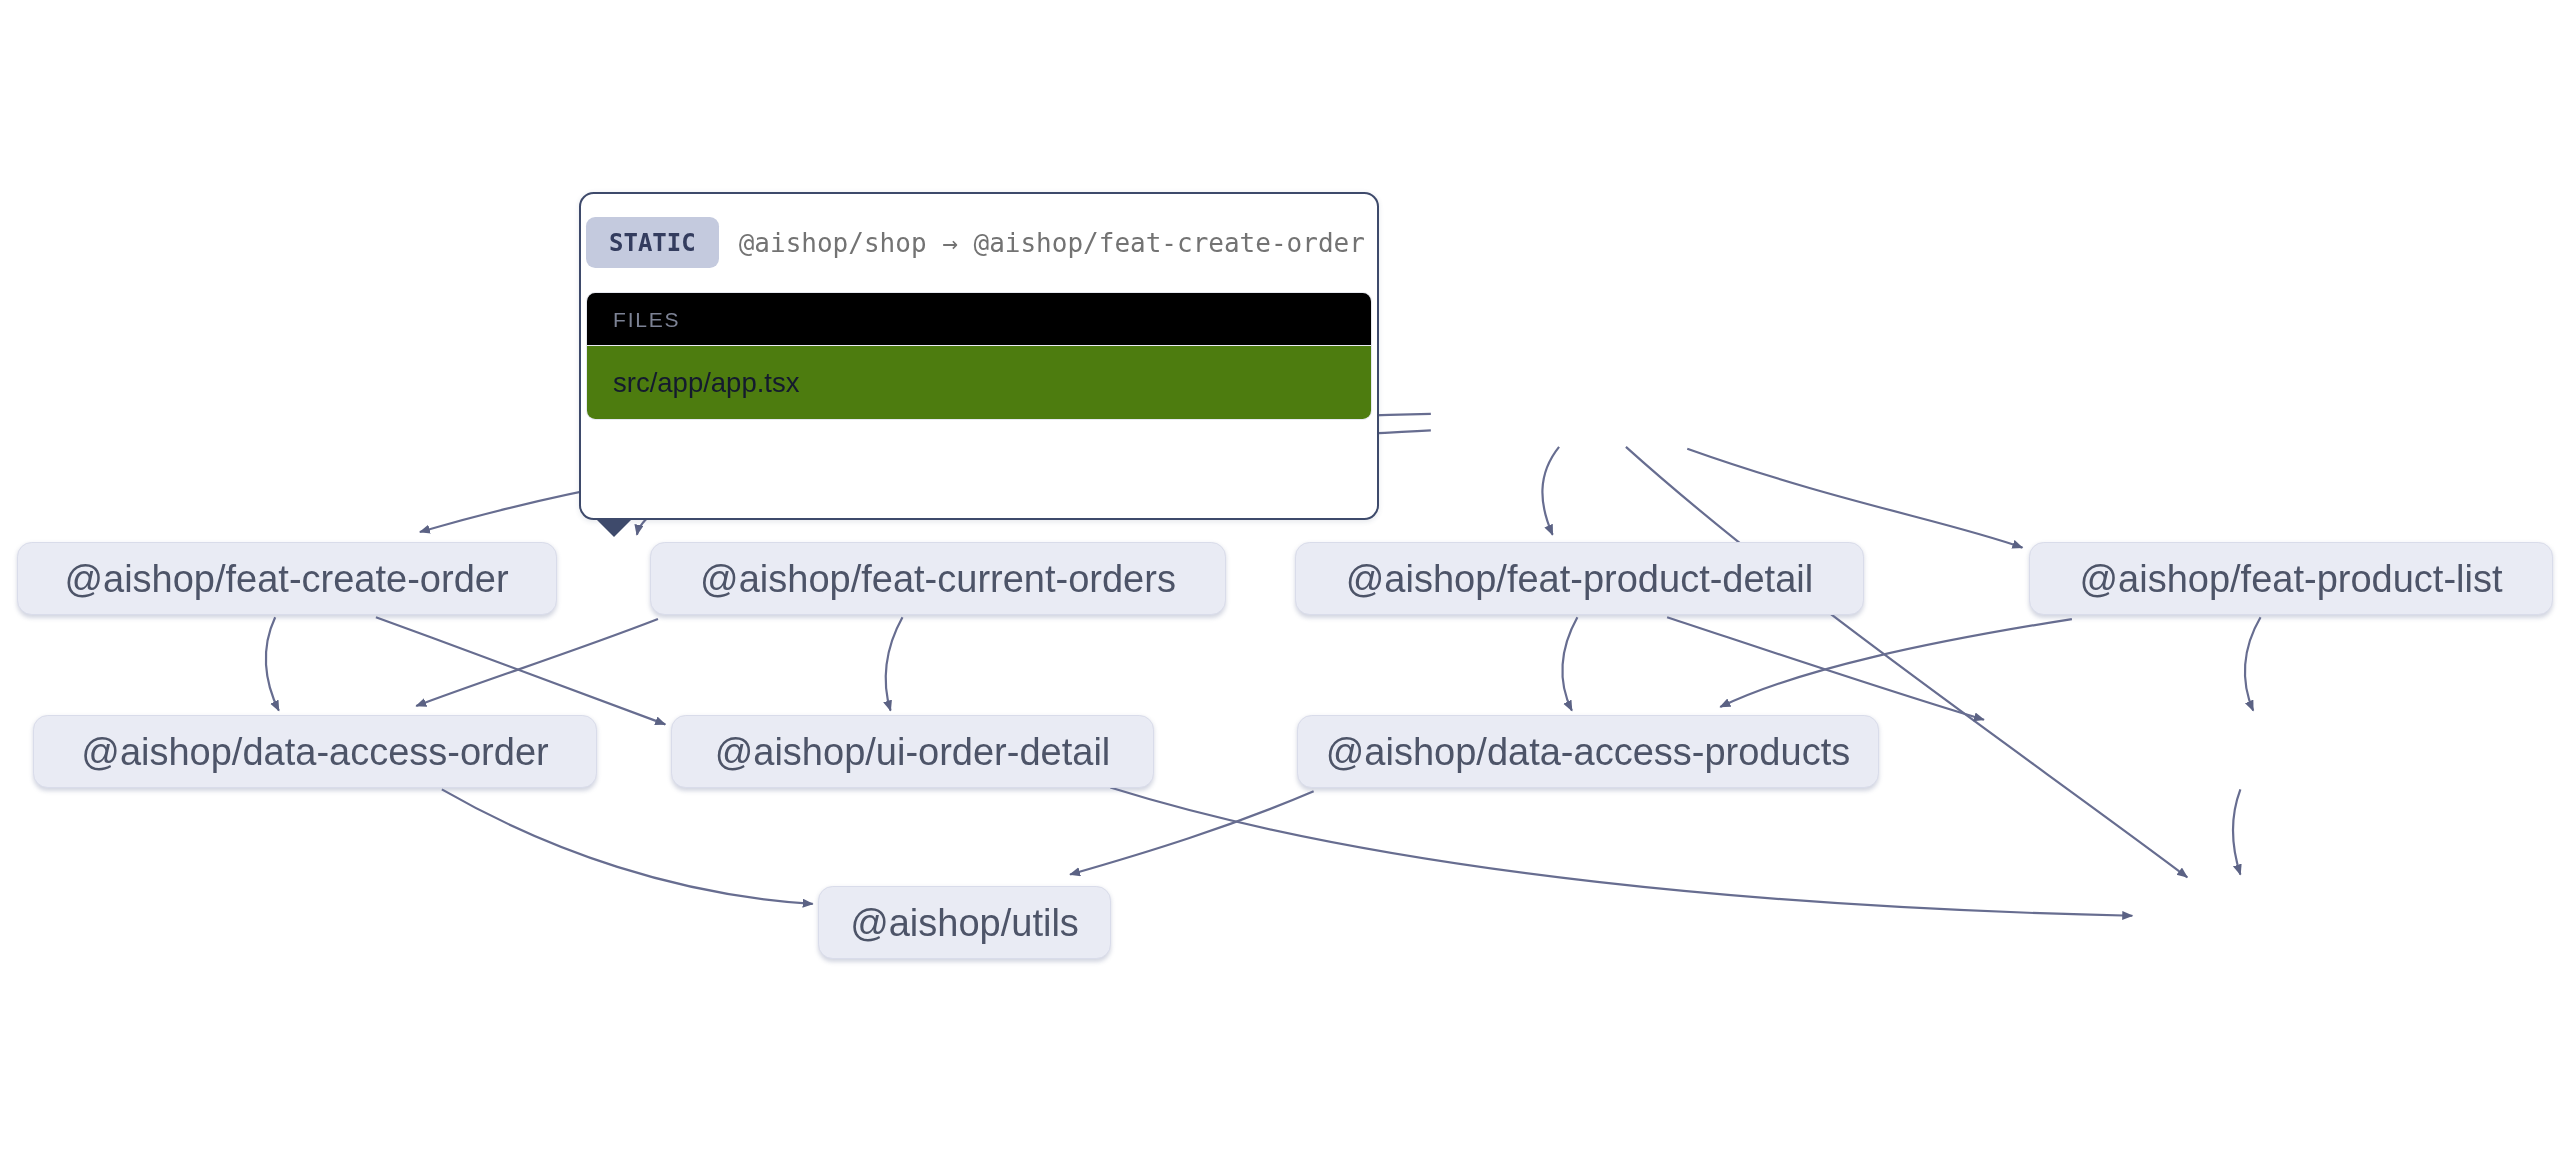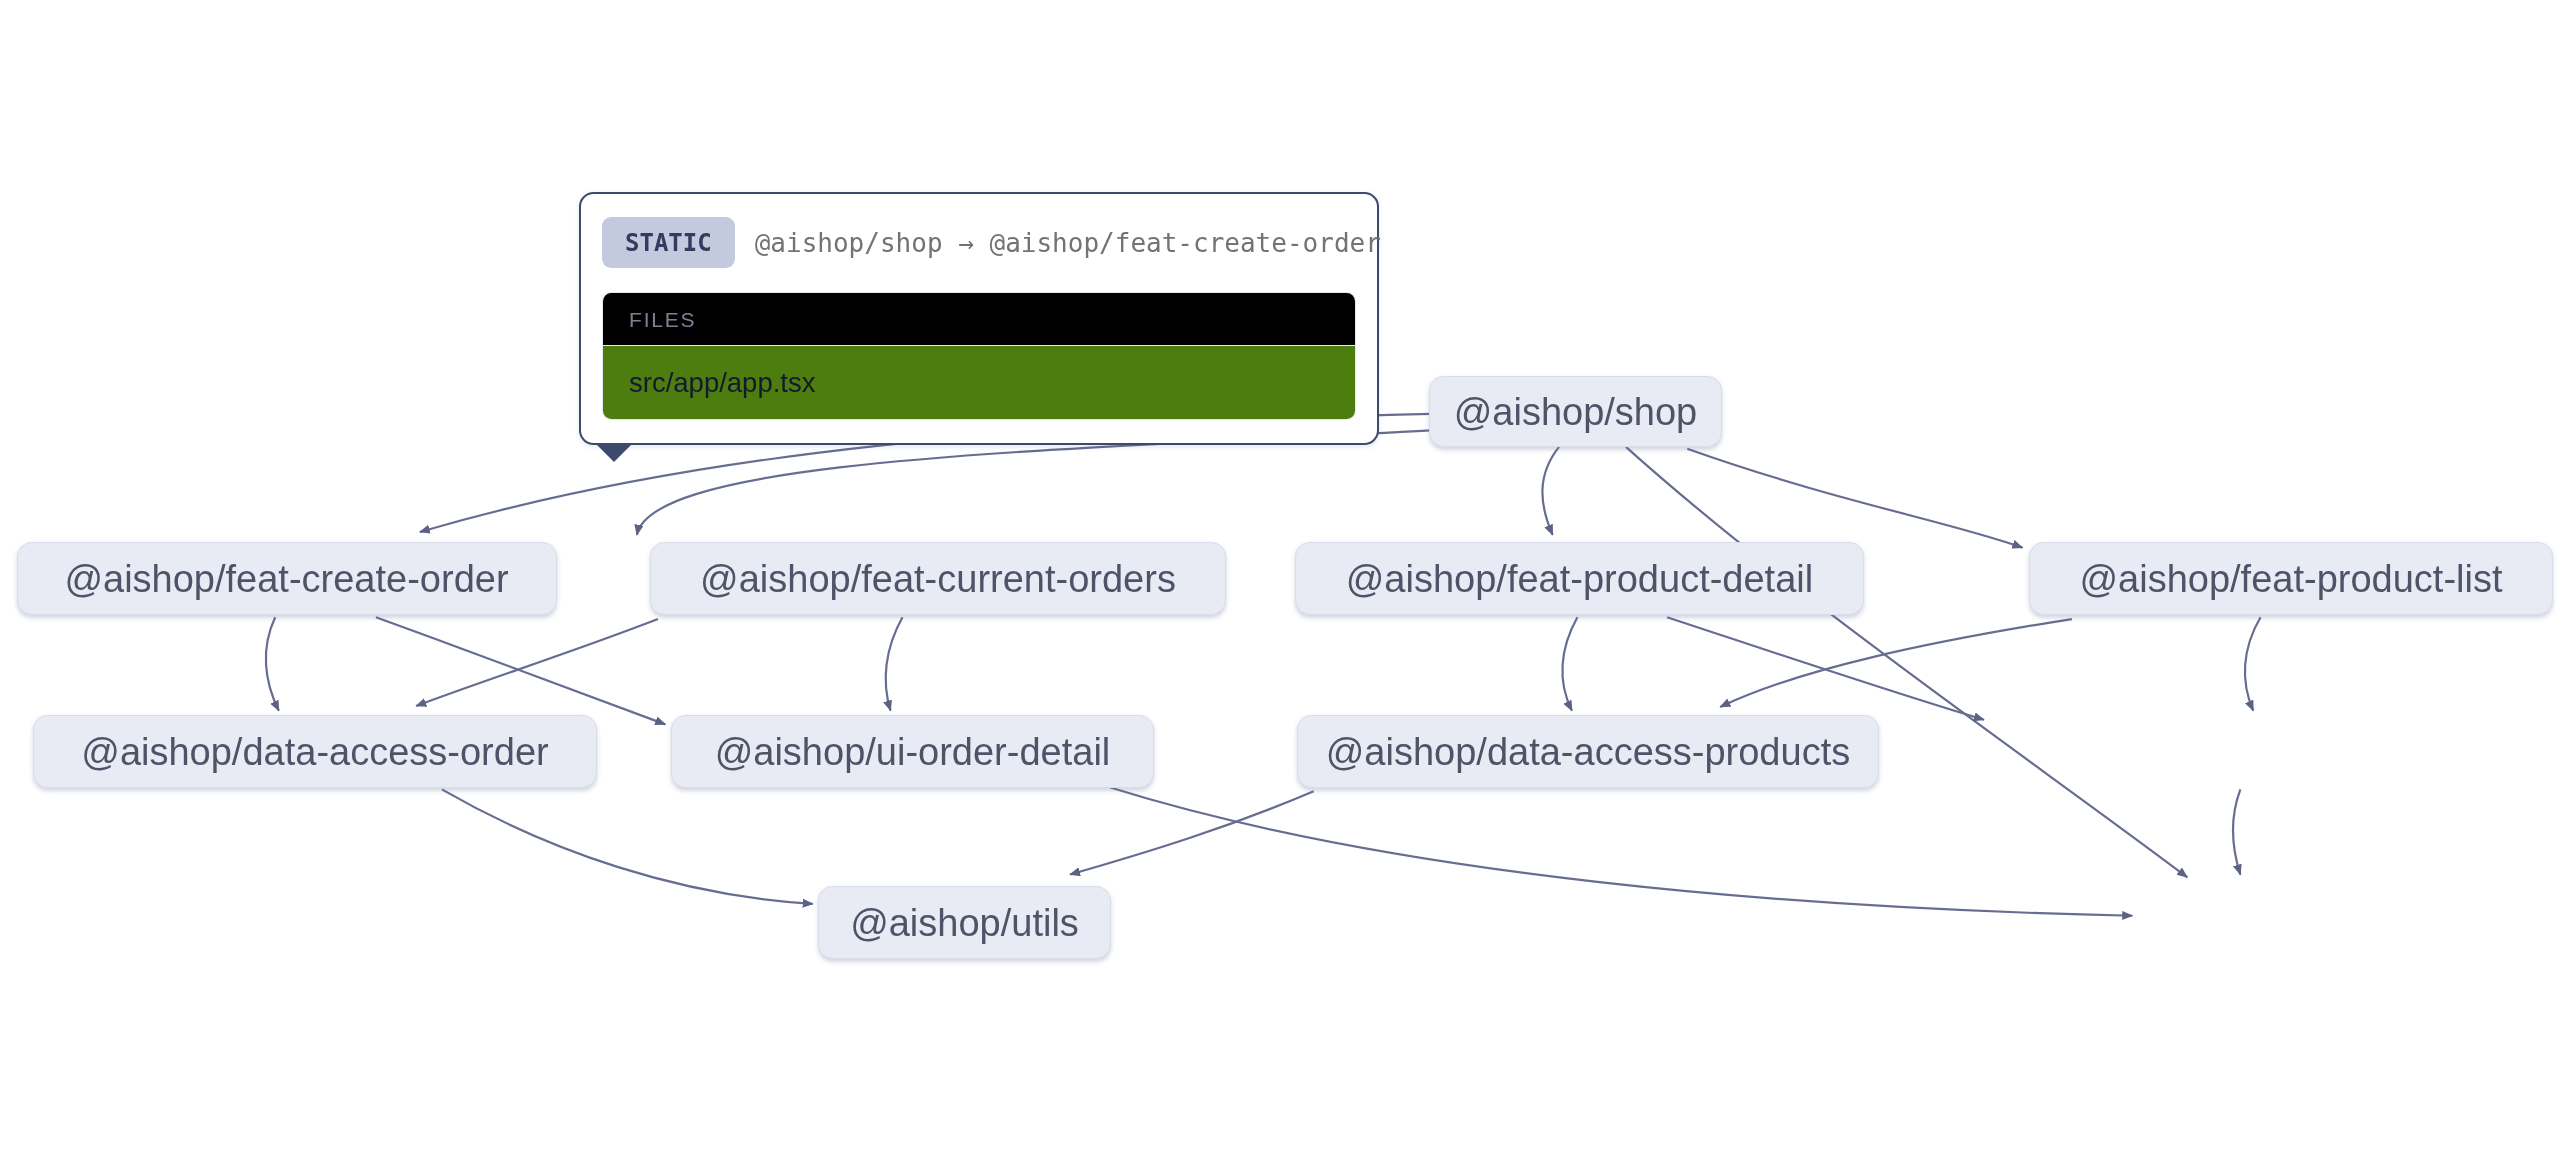--- a/index.html
+++ b/index.html
@@ -20,26 +20,26 @@
     border:1.4px solid var(--node_border,#d9dcea);
     border-radius:14.7px;
     color:var(--node_text,#4d5468);
     font-size:38px;line-height:1;white-space:nowrap;
     box-shadow:0 2.7px 4.6px rgba(110,120,155,0.30);
     box-sizing:border-box;
     cursor:pointer;
   }
   
   #edge-tooltip{
-    position:absolute;left:579px;top:192px;width:800px;height:253px;
+    position:absolute;left:579px;top:192px;width:800px;height:328px;
     background:#ffffff;
     border:2.7px solid var(--tooltip_border,#3e4a6b);
     border-radius:14.7px;
     box-sizing:border-box;
-    padding:20px 21px;
+    padding:20px 5px;
     z-index:3;
     box-shadow:0 1.8px 5.5px rgba(60,70,110,0.12);
   }
   .tooltip-pointer{
     position:absolute;left:13.7px;bottom:-19px;width:0;height:0;
     border-left:19px solid transparent;
     border-right:19px solid transparent;
     border-top:19px solid var(--tooltip_border,#3e4a6b);
   }
   .tooltip-head{display:flex;align-items:center;gap:20px;height:57px;margin-bottom:21px;}
@@ -91,21 +91,20 @@
     <path d="M1820,674 C1935,712 2062,755 2166,786" class="edge" marker-end="url(#arrow)"></path>
     <path d="M2262,676 C2110,700 1965,730 1878,772" class="edge" marker-end="url(#arrow)"></path>
     <path d="M2468,674 C2448,708 2446,744 2460,776" class="edge" marker-end="url(#arrow)"></path>
     <path d="M482,862 C600,930 740,978 887,987" class="edge" marker-end="url(#arrow)"></path>
     <path d="M1434,864 C1340,904 1255,930 1168,955" class="edge" marker-end="url(#arrow)"></path>
     <path d="M1212,860 C1520,956 1950,992 2328,1000" class="edge" marker-end="url(#arrow)"></path>
     <path d="M2446,862 C2434,894 2436,924 2446,955" class="edge" marker-end="url(#arrow)"></path>
   </svg>
 
 <div id="node-layer">
-    <div class="graph-node" style="left: 1429px; top: 376px; width: 293px; height: 71px;">@aishop/shop</div>
     <div class="graph-node" style="left: 16.5px; top: 542px; width: 540px; height: 73px;">@aishop/feat-create-order</div>
     <div class="graph-node" style="left: 650px; top: 542px; width: 576px; height: 73px;">@aishop/feat-current-orders</div>
     <div class="graph-node" style="left: 1295px; top: 542px; width: 569px; height: 73px;">@aishop/feat-product-detail</div>
     <div class="graph-node" style="left: 2029px; top: 542px; width: 524px; height: 73px;">@aishop/feat-product-list</div>
     <div class="graph-node" style="left: 671px; top: 715px; width: 483px; height: 73px;">@aishop/ui-order-detail</div>
     <div class="graph-node" style="left: 33px; top: 715px; width: 564px; height: 73px;">@aishop/data-access-order</div>
     <div class="graph-node" style="left: 1297px; top: 715px; width: 582px; height: 73px; text-align: right;">@aishop/data-access-products</div>
     <div class="graph-node" style="left: 818px; top: 886px; width: 293px; height: 73px; text-align: right;">@aishop/utils</div>
   </div>
 

